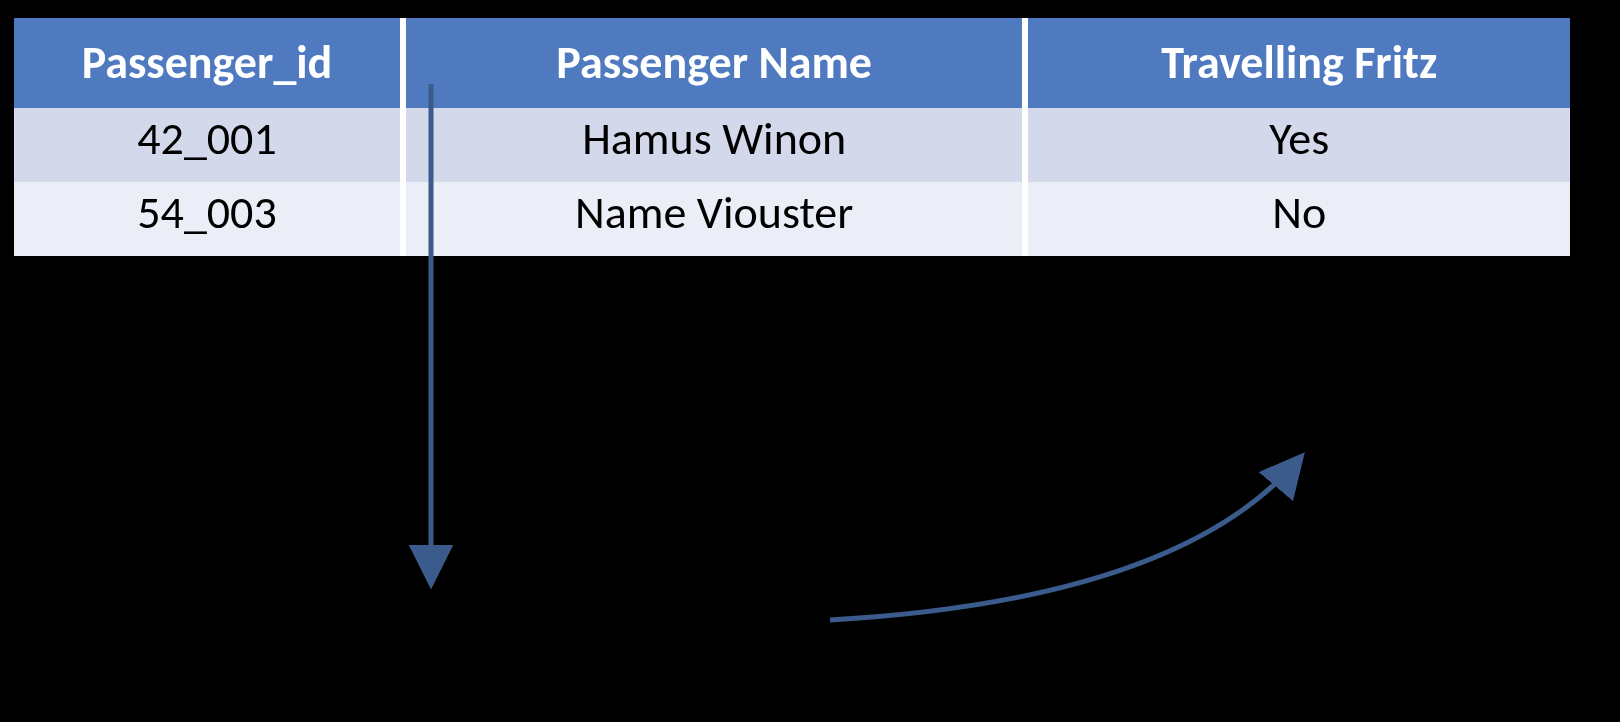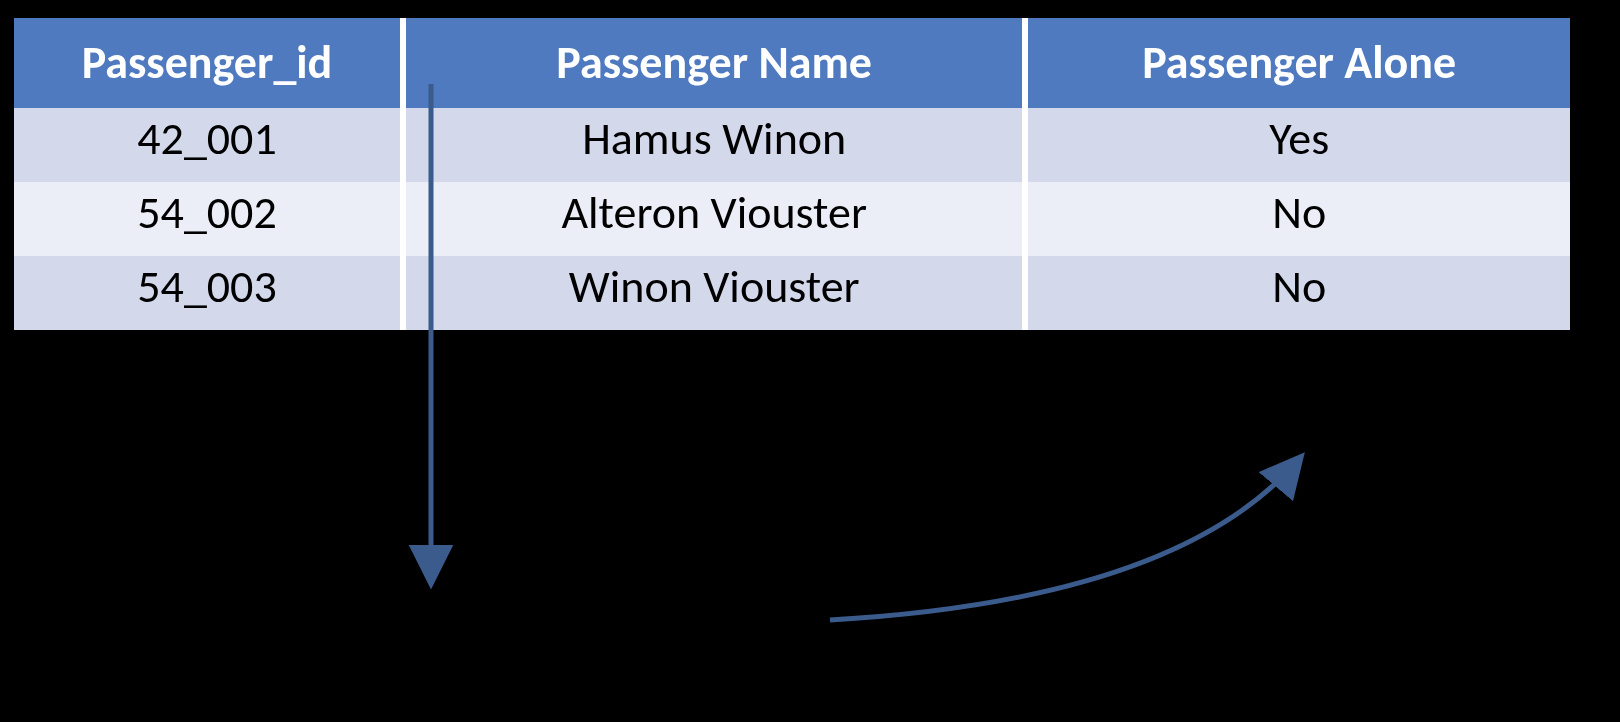--- a/index.html
+++ b/index.html
@@ -69,37 +69,32 @@
     <table>
       <colgroup>
           <col class="c1">
           <col class="c2">
           <col class="c3">
         </colgroup>
       <thead>
         <tr>
           <th>Passenger_id</th>
           <th>Passenger Name</th>
-          <th>Passenger Alone</th>
+          <th>Travelling Fritz</th>
         </tr>
       </thead>
       <tbody>
         <tr>
           <td>42_001</td>
           <td>Hamus Winon</td>
           <td>Yes</td>
         </tr>
         <tr>
-          <td>54_002</td>
-          <td>Alteron Viouster</td>
-          <td>No</td>
-        </tr>
-        <tr>
           <td>54_003</td>
-          <td>Winon Viouster</td>
+          <td>Name Viouster</td>
           <td>No</td>
         </tr>
       </tbody>
     </table>
   </div>
 
   <svg class="arrows" viewBox="0 0 1620 722">
     <defs>
       <marker id="ah" viewBox="0 0 12 12" refX="10" refY="6" markerWidth="9" markerHeight="9" orient="auto">
         <path d="M0,0 L12,6 L0,12 Z" fill="#3A5B8C"></path>

